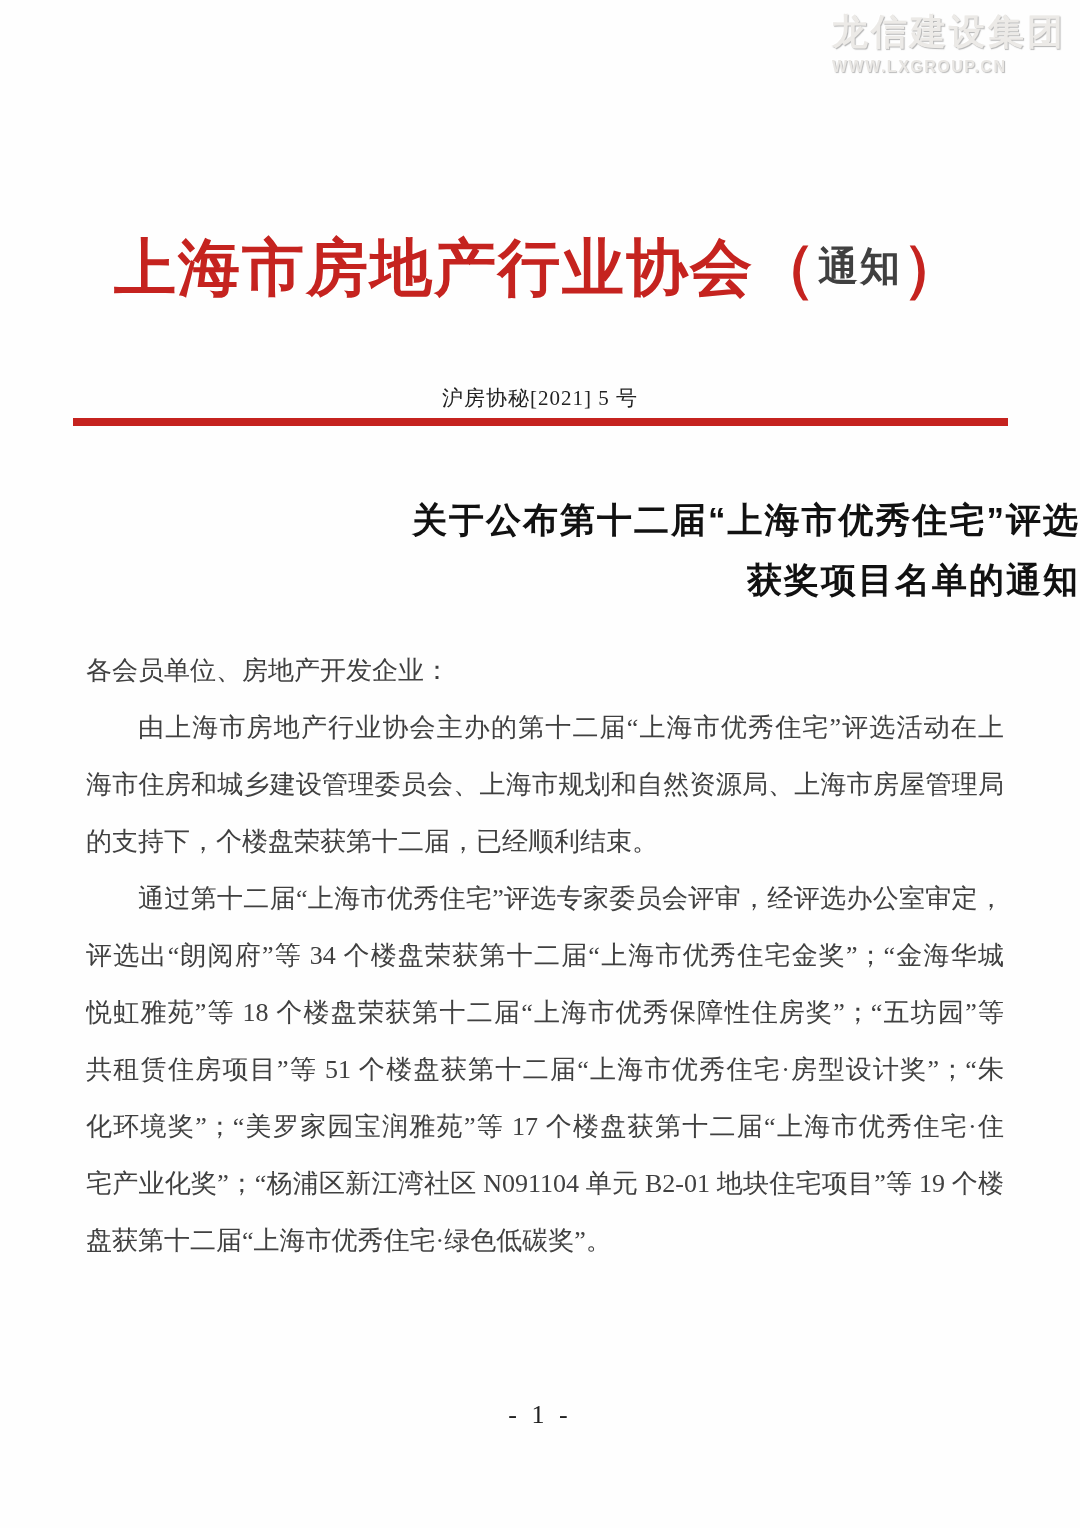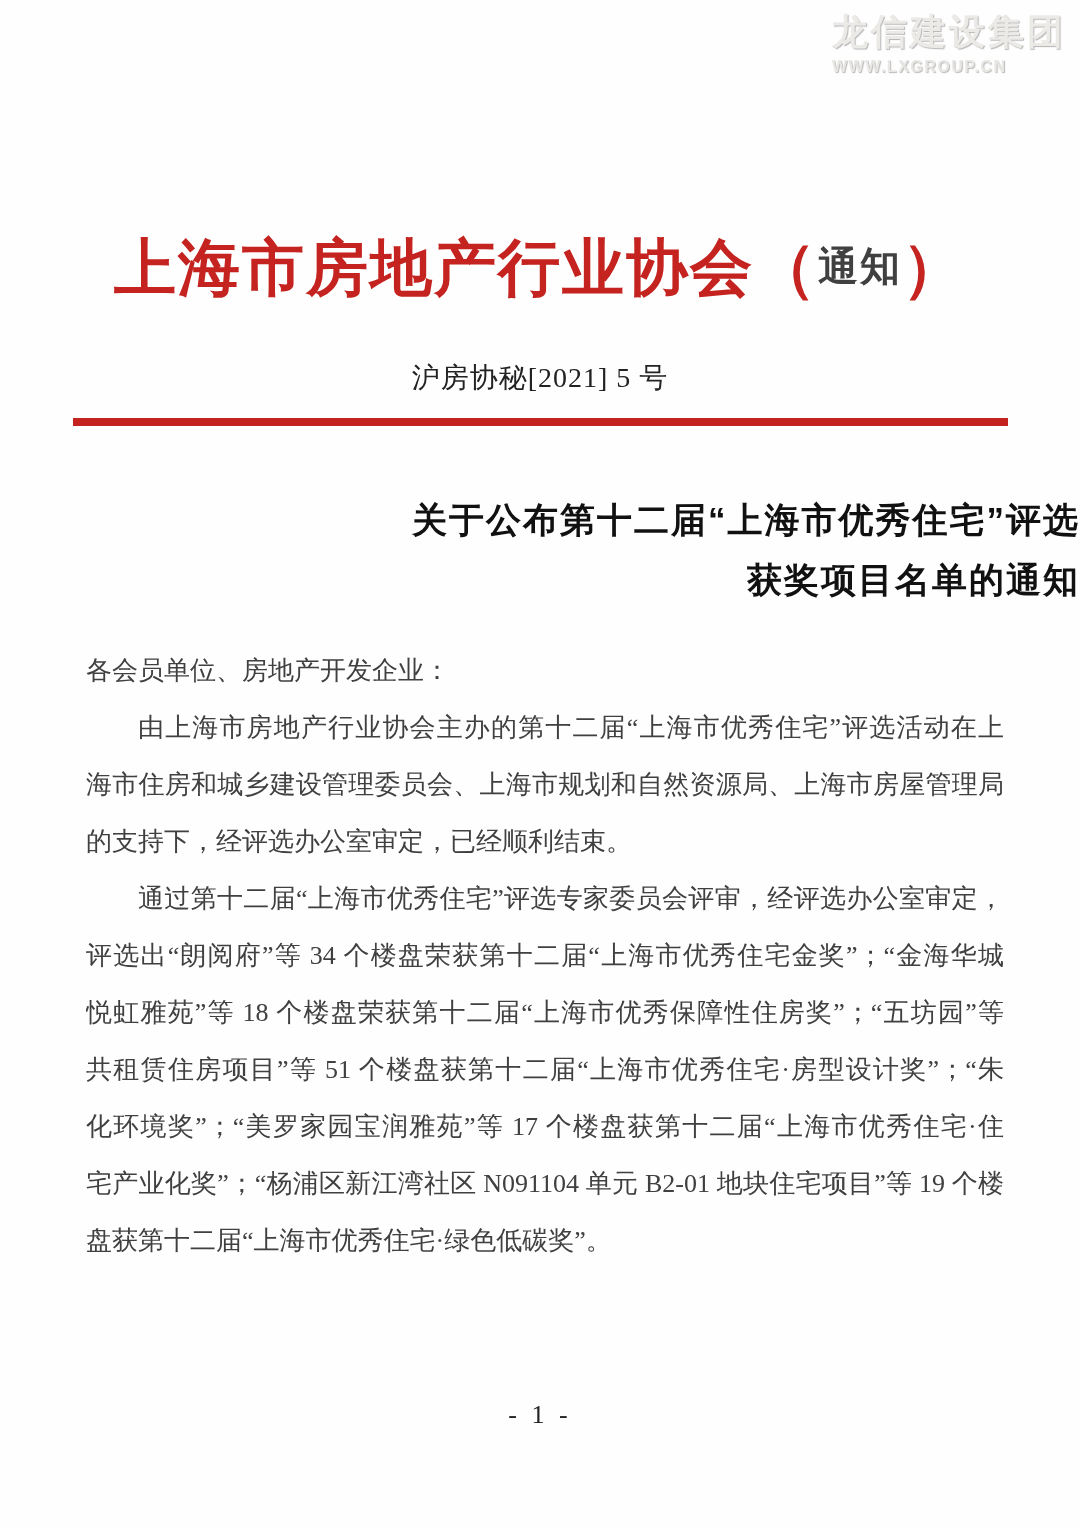--- a/index.html
+++ b/index.html
@@ -65,25 +65,25 @@
     color: #404040;
     font-size: 40px;
     font-weight: bold;
     vertical-align: 9px;
     letter-spacing: 2px;
   }
 
   
   .doc-number {
     position: absolute;
-    top: 359px;
+    top: 384px;
     left: 0;
     width: 100%;
     text-align: center;
-    font-size: 28px;
+    font-size: 21px;
     letter-spacing: 1px;
     color: #222222;
   }
 
   
   .red-rule {
     position: absolute;
     top: 418px;
     left: 73px;
     width: 935px;
@@ -161,21 +161,21 @@
 
   <div class="doc-title">
     <div>关于公布第十二届“上海市优秀住宅”评选</div>
     <div>获奖项目名单的通知</div>
   </div>
 
   <div class="body-text">
       <div class="body-line">各会员单位、房地产开发企业：</div>
       <div class="body-line indent fill">由上海市房地产行业协会主办的第十二届“上海市优秀住宅”评选活动在上</div>
       <div class="body-line fill">海市住房和城乡建设管理委员会、上海市规划和自然资源局、上海市房屋管理局</div>
-      <div class="body-line">的支持下，经评选办公室审定，已经顺利结束。</div>
+      <div class="body-line">的支持下，个楼盘荣获第十二届，已经顺利结束。</div>
       <div class="body-line indent fill">通过第十二届“上海市优秀住宅”评选专家委员会评审，经评选办公室审定，</div>
       <div class="body-line fill">评选出“朗阅府”等 34 个楼盘荣获第十二届“上海市优秀住宅金奖”；“金海华城</div>
       <div class="body-line fill">悦虹雅苑”等 18 个楼盘荣获第十二届“上海市优秀保障性住房奖”；“五坊园”等</div>
       <div class="body-line fill">共租赁住房项目”等 51 个楼盘获第十二届“上海市优秀住宅·房型设计奖”；“朱</div>
       <div class="body-line fill">化环境奖”；“美罗家园宝润雅苑”等 17 个楼盘获第十二届“上海市优秀住宅·住</div>
       <div class="body-line fill">宅产业化奖”；“杨浦区新江湾社区 N091104 单元 B2-01 地块住宅项目”等 19 个楼</div>
       <div class="body-line">盘获第十二届“上海市优秀住宅·绿色低碳奖”。</div>
     </div>
 
   <div class="page-number">- 1 -</div>

